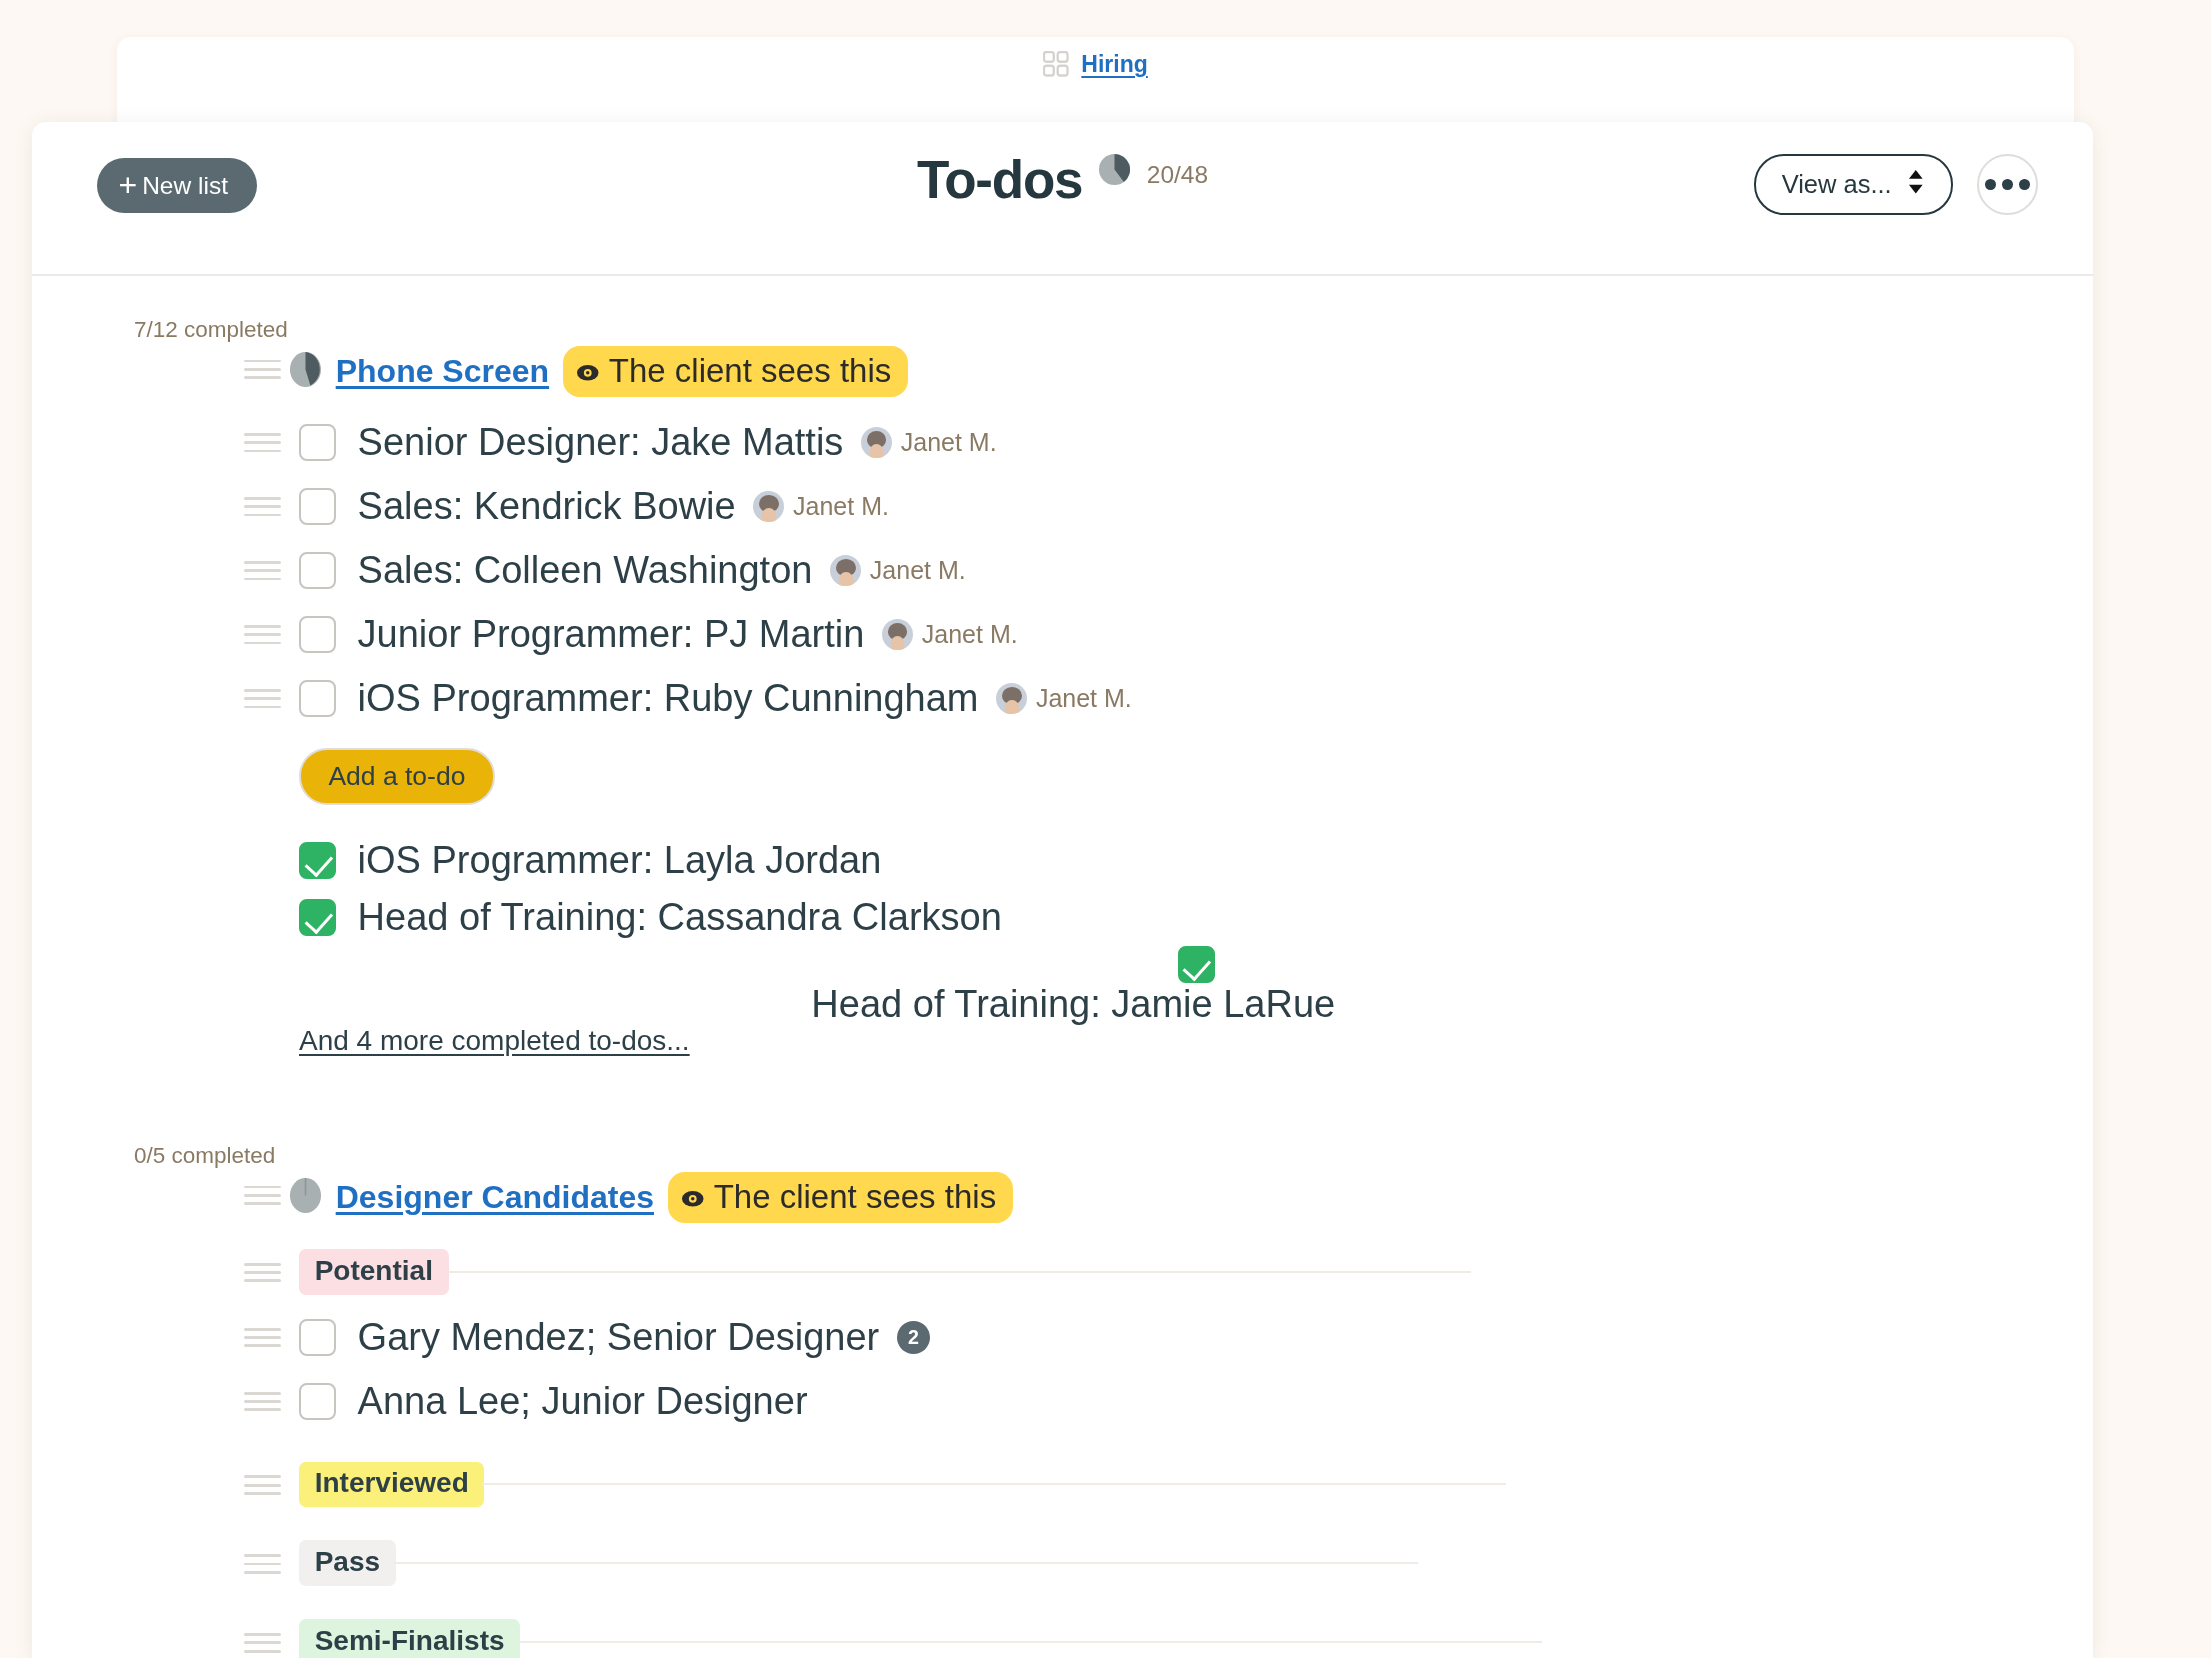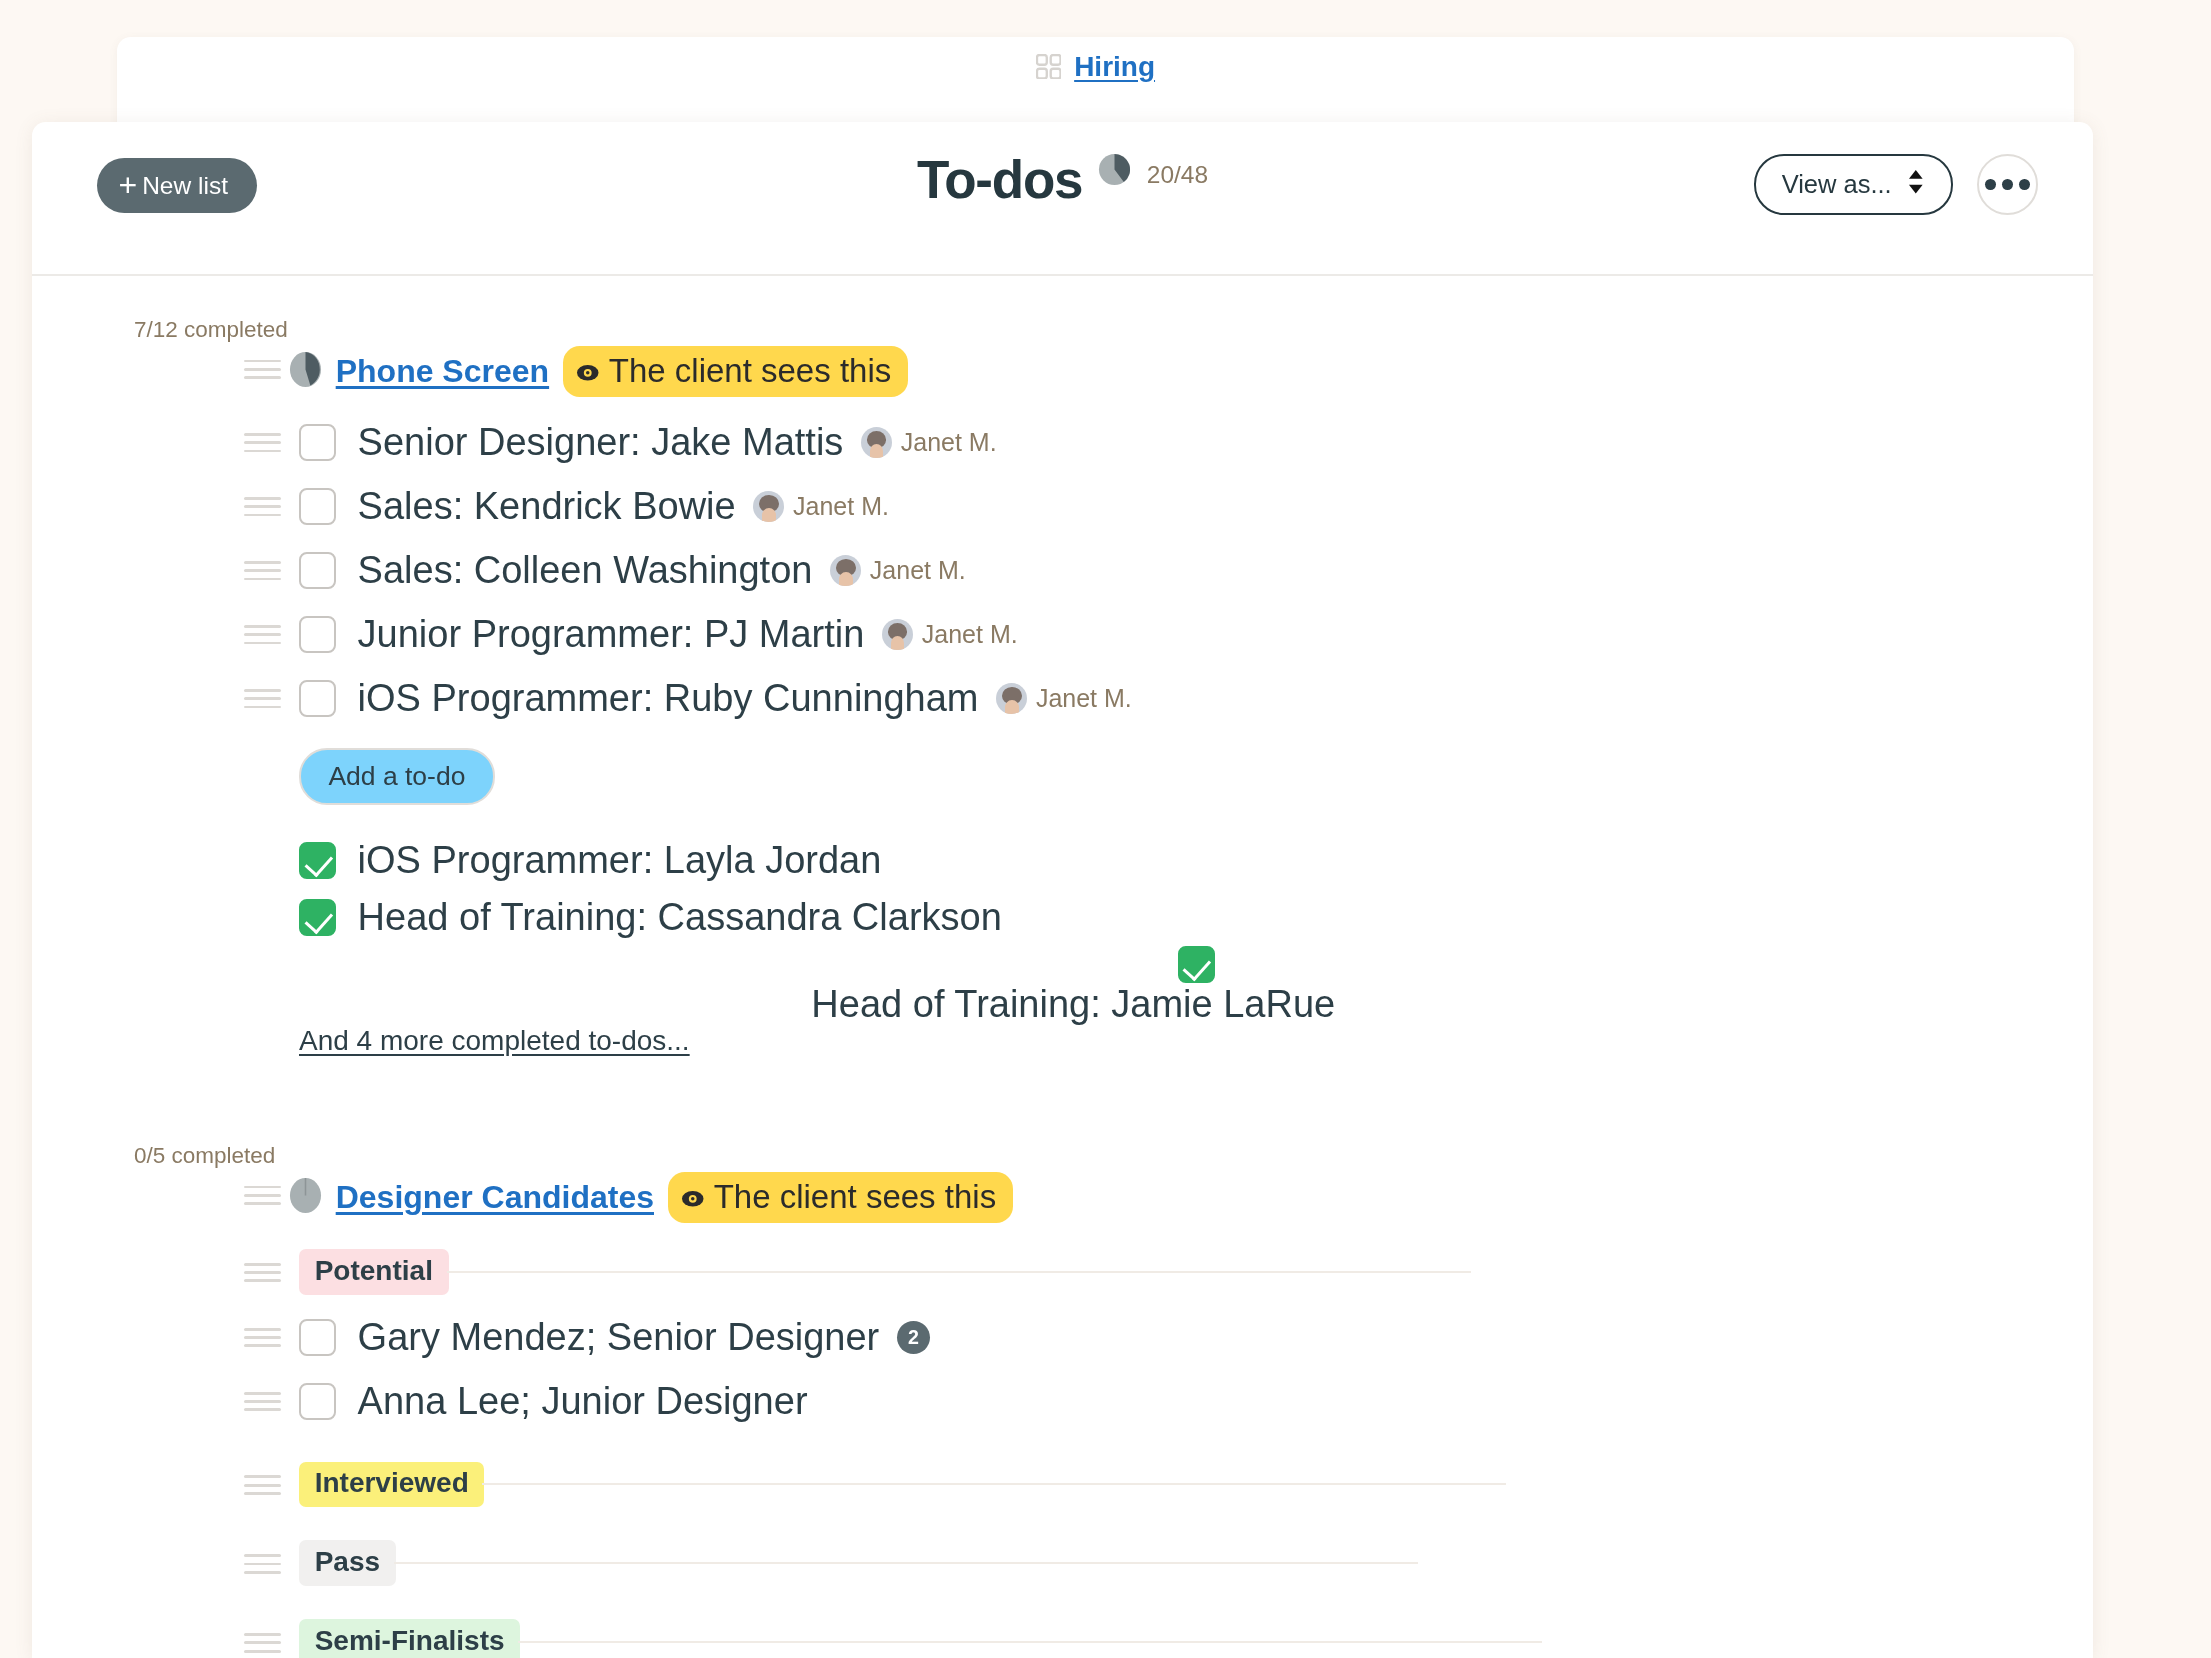--- a/index.html
+++ b/index.html
@@ -26,21 +26,21 @@
   }
   .bc-inner {
     display: flex;
     align-items: center;
     justify-content: center;
     gap: 12.7px;
     padding-top: 13.7px;
   }
   .grid-icon { display: block; }
   .bc-link {
-    font-size: 28px;
+    font-size: 23px;
     font-weight: bold;
     color: #1f70c3;
     text-decoration: underline;
     text-underline-offset: 3.9px;
     white-space: nowrap;
   }
 
   
   .card {
     position: absolute;
@@ -291,21 +291,21 @@
     font-weight: bold;
     margin-left: 17.6px;
     flex: 0 0 auto;
   }
 
   .btn-addtodo {
     margin-left: 267px;
     margin-top: 17.6px;
     height: 57px;
     padding: 0 27.4px;
-    background: #7dd3fc;
+    background: #eab308;
     border: 2px solid #e0ddd9;
     border-radius: 28px;
     font-family: "Liberation Sans", sans-serif;
     font-size: 26.5px;
     color: #2d3f47;
     cursor: pointer;
   }
 
   .completed-block { margin-top: 27.4px; }
   .more-link {

